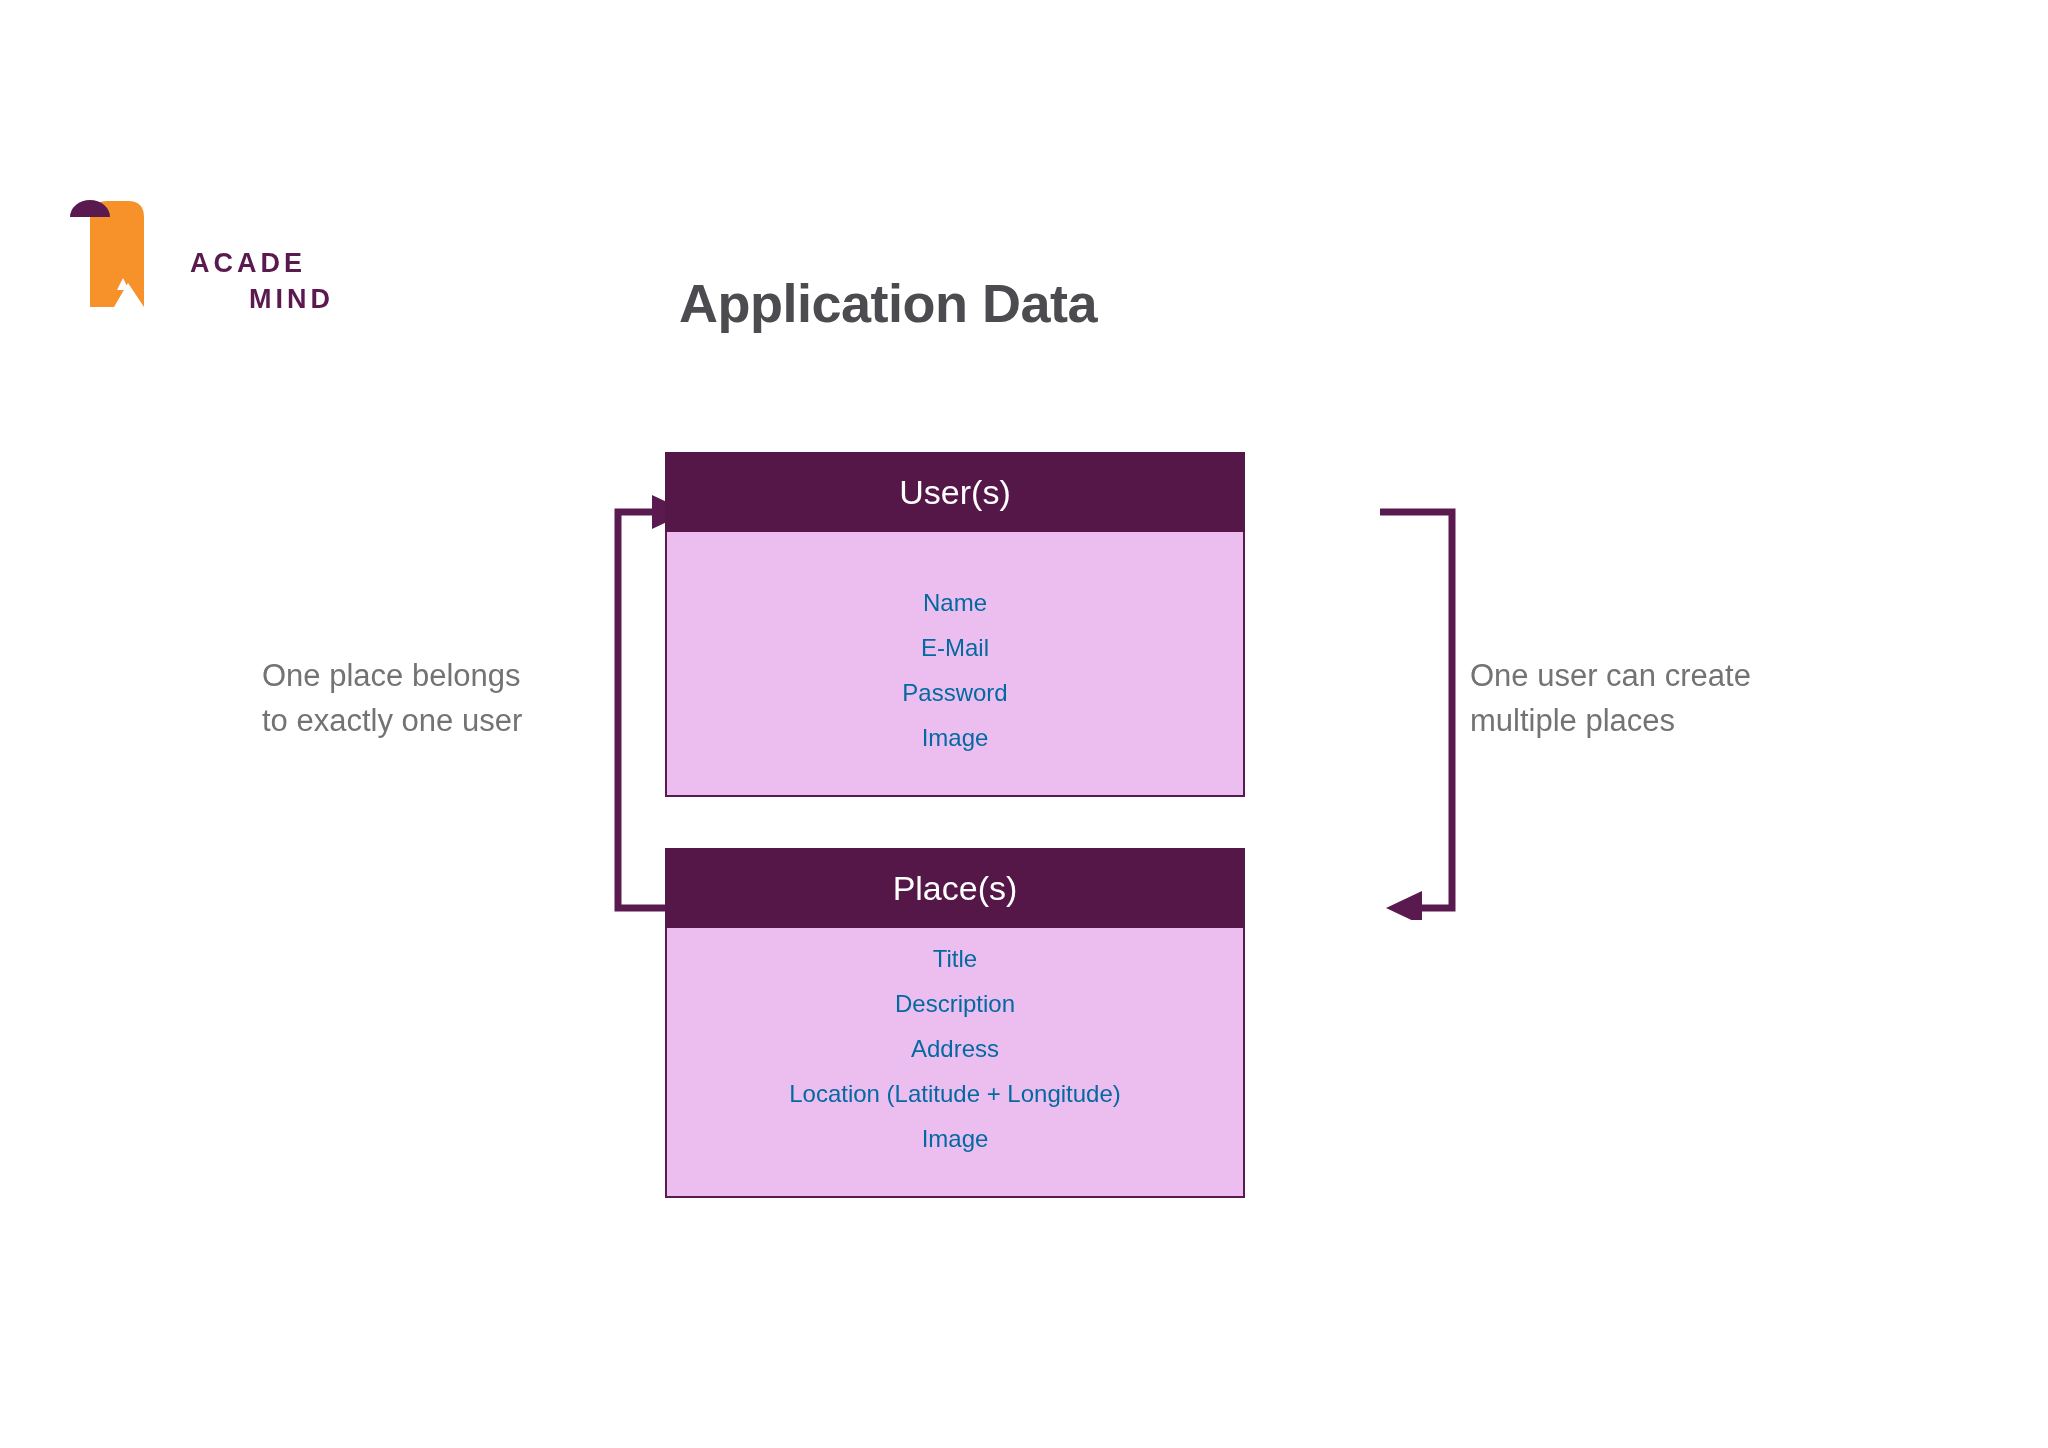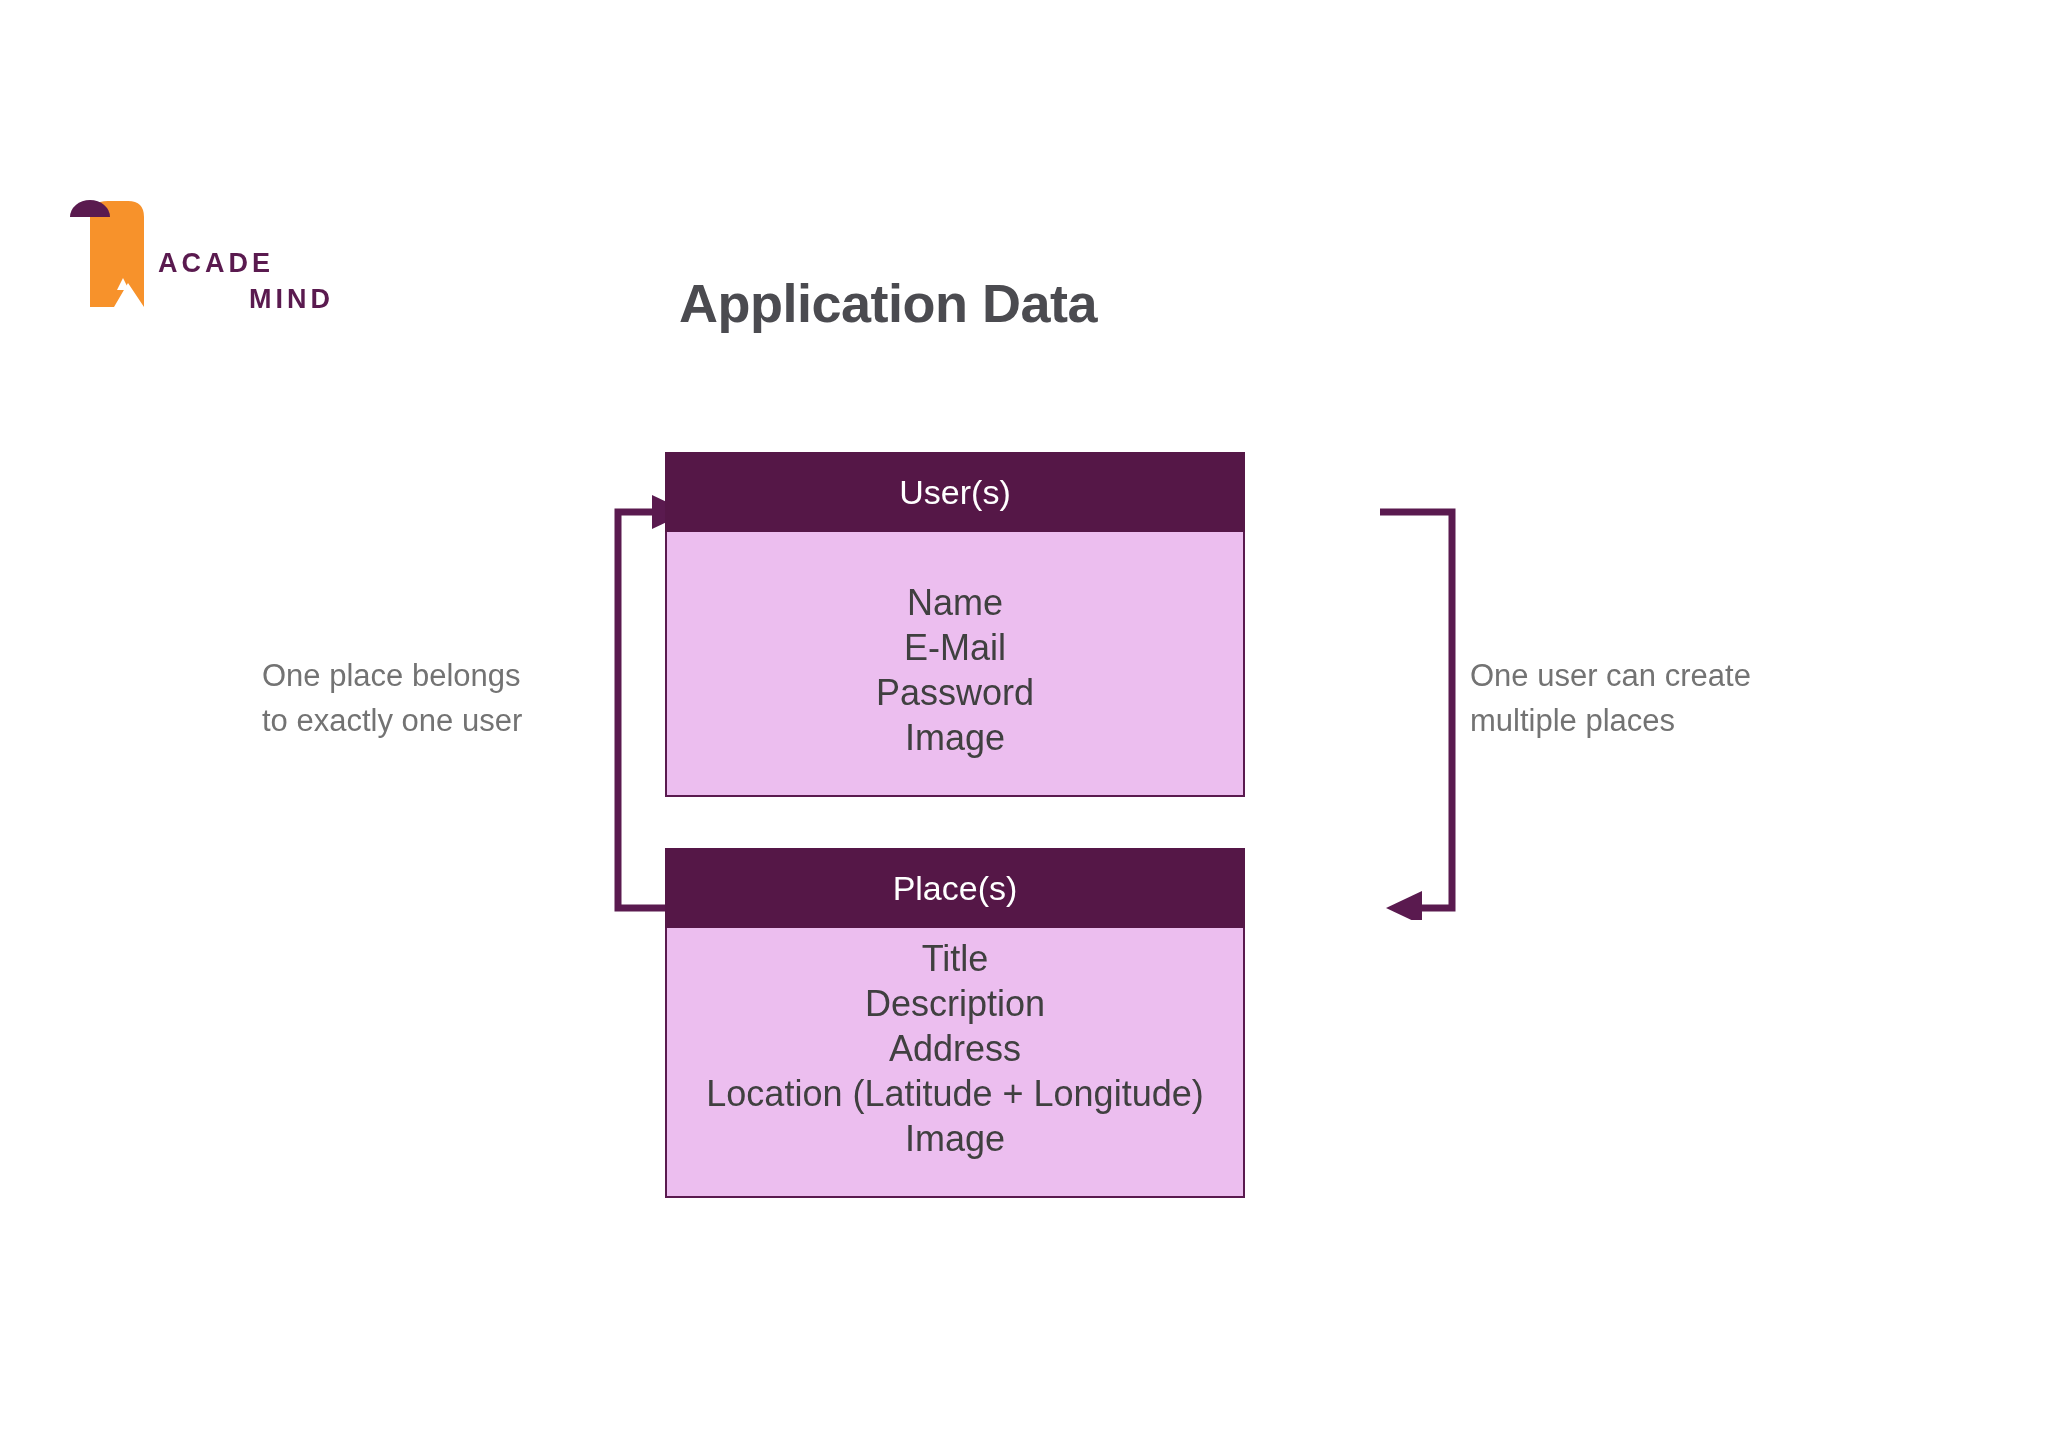--- a/index.html
+++ b/index.html
@@ -36,20 +36,21 @@
     top: 50px;
     width: 180px;
   }
   .logo-line {
     color: #5A1A4F;
     font-weight: bold;
     font-size: 27px;
     letter-spacing: 4px;
     line-height: 36px;
     font-family: "Liberation Sans", sans-serif;
+    text-align: center;
   }
   .logo-line.line-2 {
     text-align: right;
     padding-right: 4px;
   }
 
   
   #page-title {
     position: absolute;
     left: 0;
@@ -77,22 +78,22 @@
     font-size: 34px;
     text-align: center;
     line-height: 80px;
     height: 80px;
     box-sizing: border-box;
   }
   .entity-body {
     background: #ECBEEF;
     border: 2px solid #5A1A4F;
     border-top: none;
-    color: #404040;
-    font-size: 36px;
+    color: #0369a1;
+    font-size: 24px;
     text-align: center;
     padding: 36px 0 34px 0;
     box-sizing: border-box;
   }
   #entity-user .entity-body { height: 265px; padding-top: 48px; }
   #entity-place .entity-body { height: 270px; padding-top: 8px; }
   .field-row {
     line-height: 45px;
   }
 

